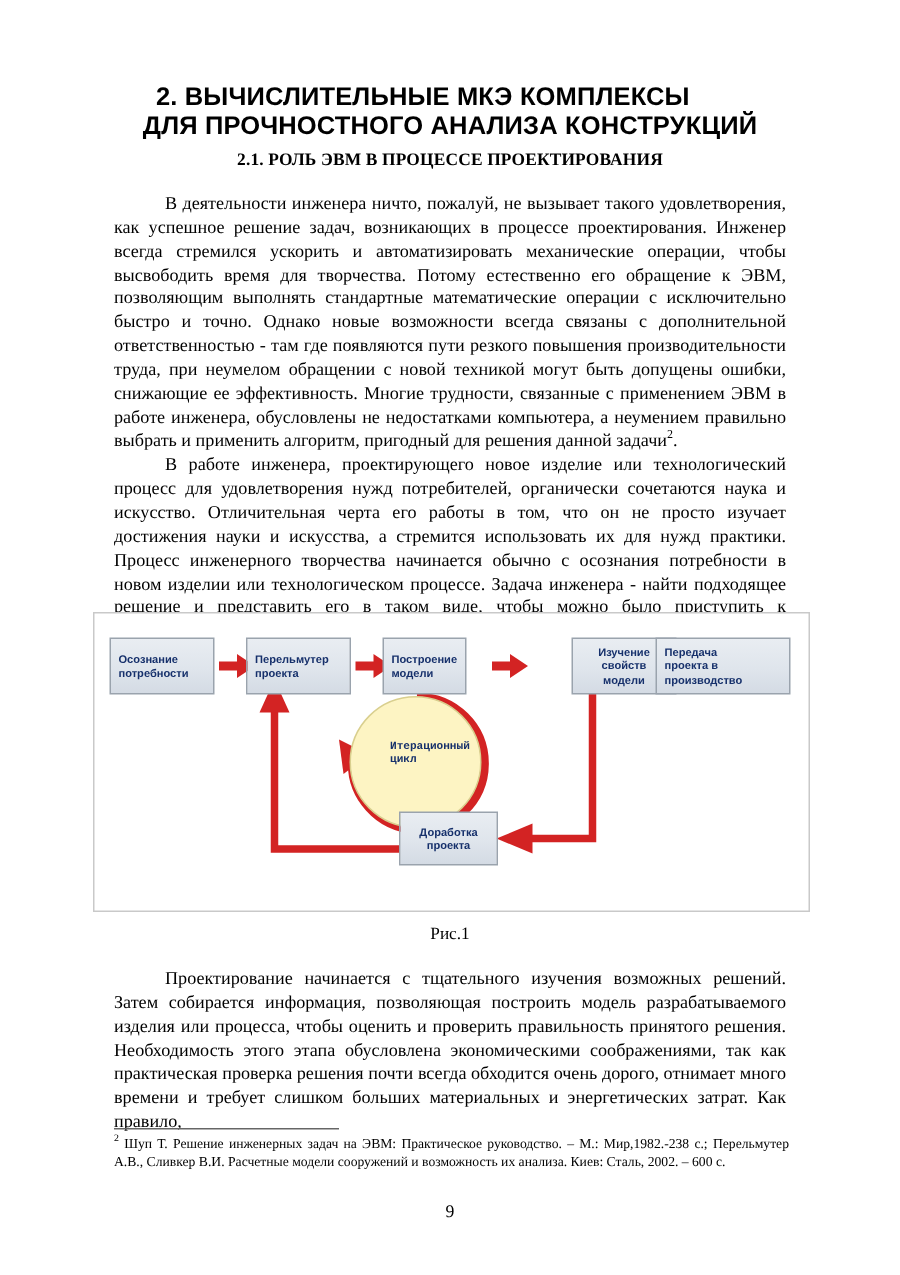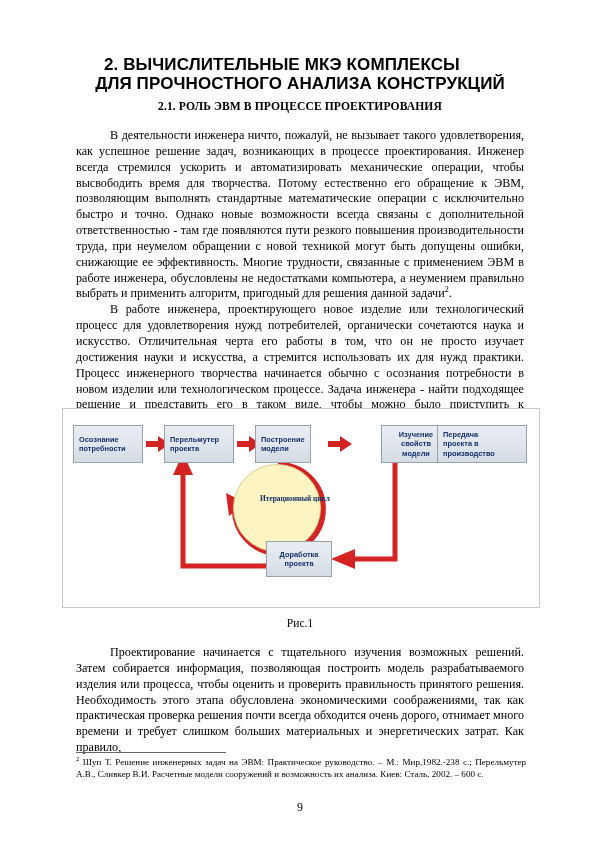--- a/index.html
+++ b/index.html
@@ -115,21 +115,21 @@
   .node span { display: block; width: 100%; }
 
   .cycle {
     position: absolute;
     border-radius: 50%;
     background: #fdf4c3;
     border: 1px solid #d9cf8e;
   }
   .cycle-label {
     position: absolute;
-    font-family: Liberation Serif, serif;
+    font-family: Liberation Mono, monospace;
     font-weight: bold;
     font-size: 7.4px;
     line-height: 9.4px;
     color: #16306b;
     text-align: left;
   }
 
   
   .footnote-rule {
     position: absolute;

